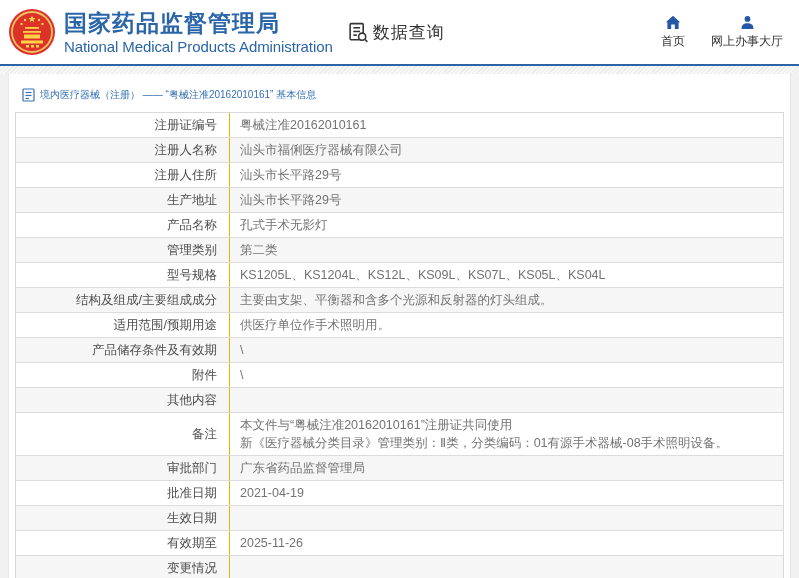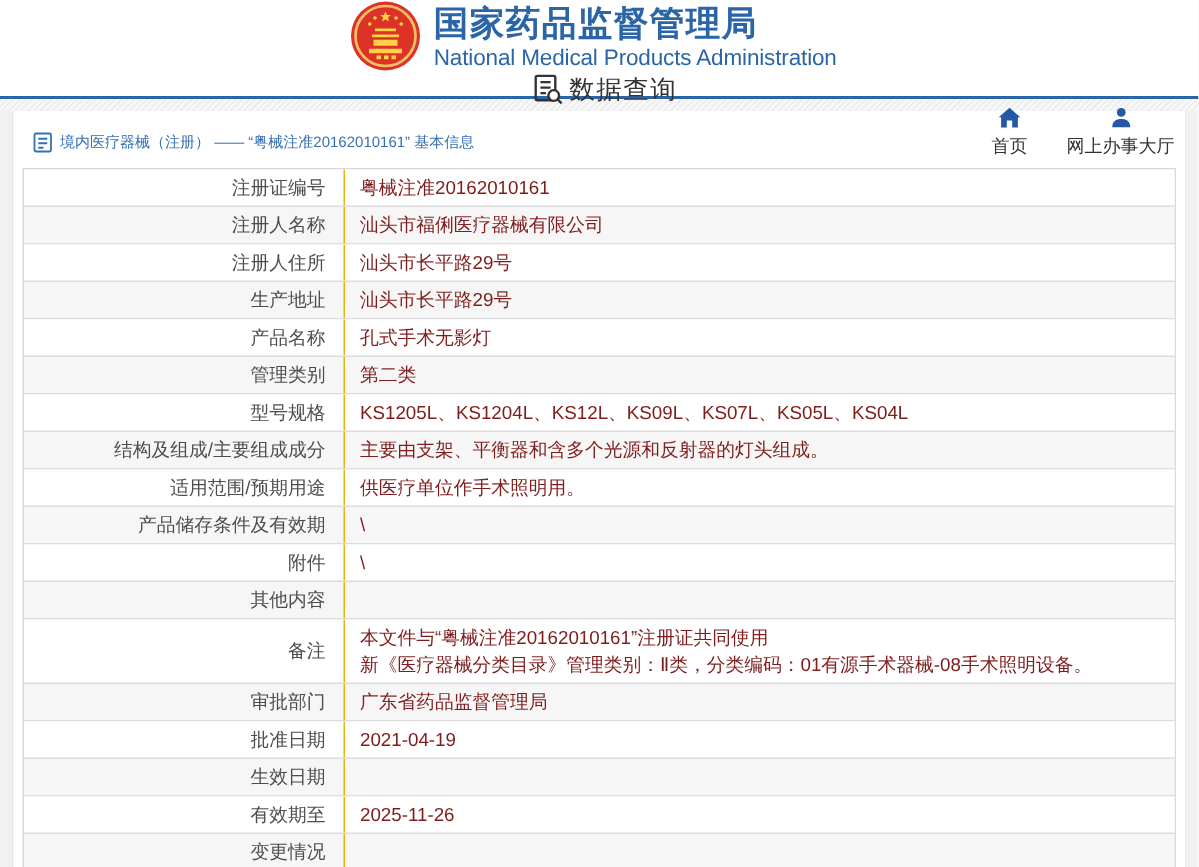--- a/index.html
+++ b/index.html
@@ -5,21 +5,21 @@
   * { margin:0; padding:0; box-sizing:border-box; }
   html,body { width:799px; height:578px; overflow:hidden; }
   body {
     background:#f1f1f1;
     font-family:"Liberation Sans","DejaVu Sans",sans-serif;
     color:#444;
   }
   
   .header {
     height:66px; background:#fff; border-bottom:2px solid #2a65a8;
-    display:flex; align-items:center; padding:0 16px 0 8px;flex-direction:column;
+    display:flex; align-items:center; padding:0 16px 0 8px;
   }
   .brand { display:flex; align-items:center; cursor:pointer; }
   .emblem { width:48px; height:48px; display:block; }
   .brand-text { margin-left:8px; }
   .brand-cn { font-size:23px; font-weight:bold; color:#2a65a8; letter-spacing:1px; line-height:26px; }
   .brand-en { font-size:15px; color:#2a65a8; letter-spacing:-0.1px; margin-top:2px; }
   .dataquery { display:flex; margin-left:14px; cursor:pointer; }
   .dataquery svg { display:block; }
   .dataquery-label { font-size:17px; color:#333; margin-left:3px; letter-spacing:1px; }
   .hnav { margin-left:auto; display:flex; gap:26px; }
@@ -46,21 +46,21 @@
   .table { margin:0 1px; border:1px solid #d9d9d9; }
   .row { display:flex; border-bottom:1px solid #dcdcdc; background:#fff; min-height:24px; }
   .row:last-child { border-bottom:none; }
   .row.alt { background:#f6f6f6; }
   .cell { font-size:12.5px; line-height:15px; }
   .cell.label {
     width:214px; flex:0 0 214px; text-align:right;
     padding:5px 12px 4px 4px; border-right:1px solid #eab308;
     color:#4d4d4d; display:flex; justify-content:flex-end; align-items:center; gap:3px;
   }
-  .cell.value { flex:1; padding:5px 10px 4px; color:#7f1d1d; }
+  .cell.value { flex:1; padding:5px 10px 4px; color:#737373; }
   .cell.value div { margin-bottom:3px; }
   .cell.value div:last-child { margin-bottom:0; }
 </style>
 </head>
 <body>
 
 <div class="page">
 
   <header class="header">
     <div class="brand">

